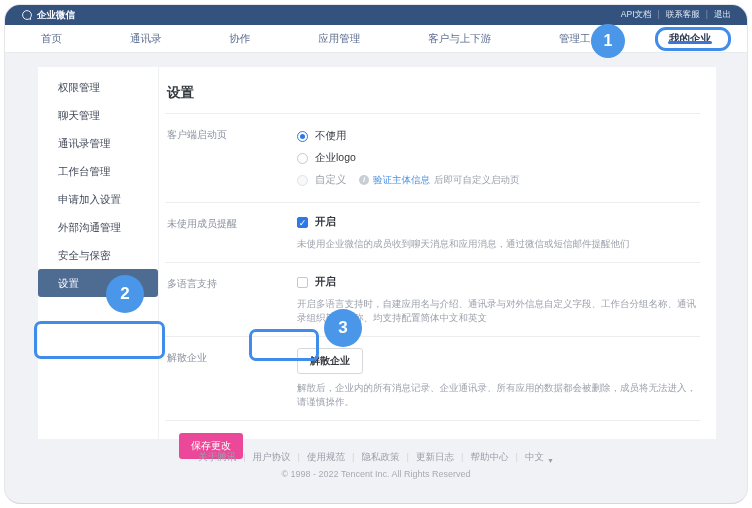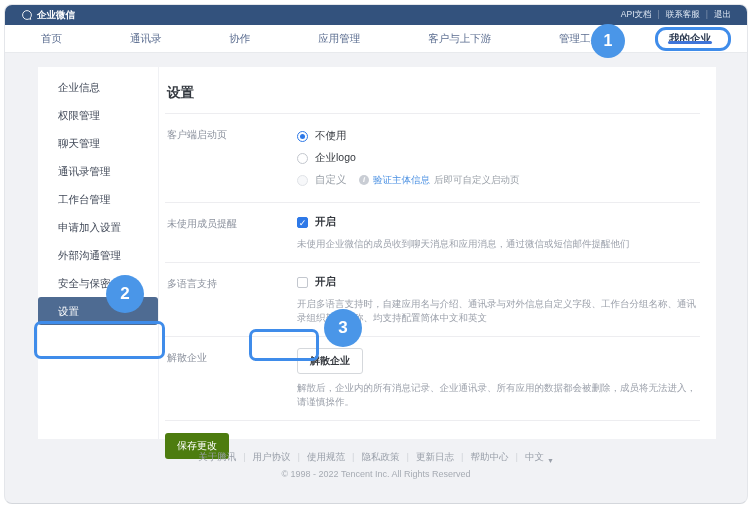--- a/index.html
+++ b/index.html
@@ -1,18 +1,18 @@
 <!DOCTYPE html>
 <html><head>
 <meta charset="utf-8">
 <style>
   * { margin:0; padding:0; box-sizing:border-box; }
   html,body { width:752px; height:508px; background:#fff; font-family:"Liberation Sans","DejaVu Sans",sans-serif; }
   .frame { position:absolute; left:4px; top:4px; width:744px; height:500px; background:#f1f2f5;
-           border:1px solid #e4e6ea; border-bottom-color:#d4d7dc; border-radius:8px; overflow:hidden; }
+           border:1px solid #e4e6ea; border-bottom-color:#d4d7dc; border-radius:16px; overflow:hidden; }
 
   
   .topbar { height:20px; background:#33527d; display:flex; align-items:center; padding:0 16px; }
   .logo { display:flex; align-items:center; gap:4px; color:#fff; font-size:9.5px; font-weight:bold; }
   .logo svg { display:block; }
   .top-links { margin-left:auto; display:flex; align-items:center; }
   .top-link { color:#dde6f2; font-size:8.5px; cursor:pointer; }
   .top-link:not(:last-child)::after { content:"|"; color:rgba(255,255,255,.35); margin:0 6px; }
 
   
@@ -57,21 +57,21 @@
   .checkbox { width:11px; height:11px; border:1px solid #c3c7ce; border-radius:2px; background:#fff; flex:none;
               color:#fff; font-size:9px; line-height:10px; text-align:center; cursor:pointer; }
   .checkbox.checked { background:#2e79e8; border-color:#2e79e8; }
   .checkbox.checked::after { content:"✓"; }
   .toggle-label { font-weight:bold; }
   .row-desc { font-size:9.5px; color:#9ca1ab; margin-top:7px; max-width:450px; line-height:14px; }
 
   
   .dissolve-btn { display:inline-block; border:1px solid #d5d8dc; border-radius:3px; background:#fff; color:#35393f;
                   font-weight:bold; font-size:10px; padding:5px 12px; cursor:pointer; font-family:inherit; }
-  .save-btn { margin:12px 0 0 0; border:none; border-radius:3px; background:#4d7c0f; color:#fff;
+  .save-btn { margin:12px 0 0 14px; border:none; border-radius:3px; background:#ec4899; color:#fff;
               font-size:10px; padding:6px 12px; cursor:pointer; font-family:inherit; }
 
   
   .footer { position:absolute; left:0; right:0; top:398px; text-align:center; }
   .footer-links { display:flex; justify-content:center; align-items:center; font-size:9.5px; color:#9aa0aa; }
   .f-link { cursor:pointer; }
   .f-link::after { content:"|"; color:#d2d5da; margin:0 7px; }
   .footer-lang { display:flex; align-items:flex-end; gap:3px; cursor:pointer; }
   .caret { font-size:7px; color:#9aa0aa; }
   .copyright { font-size:9px; color:#a6abb3; margin-top:5px; }
@@ -135,21 +135,20 @@
         <span>我的企业</span>
       </div>
     </div>
 
   <div class="page-body">
 
     <div class="panel">
 
       <ul class="sidebar">
 
-      <li class="side-item">企业信息</li>
           <li class="side-item">权限管理</li>
           <li class="side-item">聊天管理</li>
           <li class="side-item">通讯录管理</li>
           <li class="side-item">工作台管理</li>
           <li class="side-item">申请加入设置</li>
           <li class="side-item">外部沟通管理</li>
           <li class="side-item">安全与保密</li>
           <li class="side-item active">设置</li>
         </ul>
 

